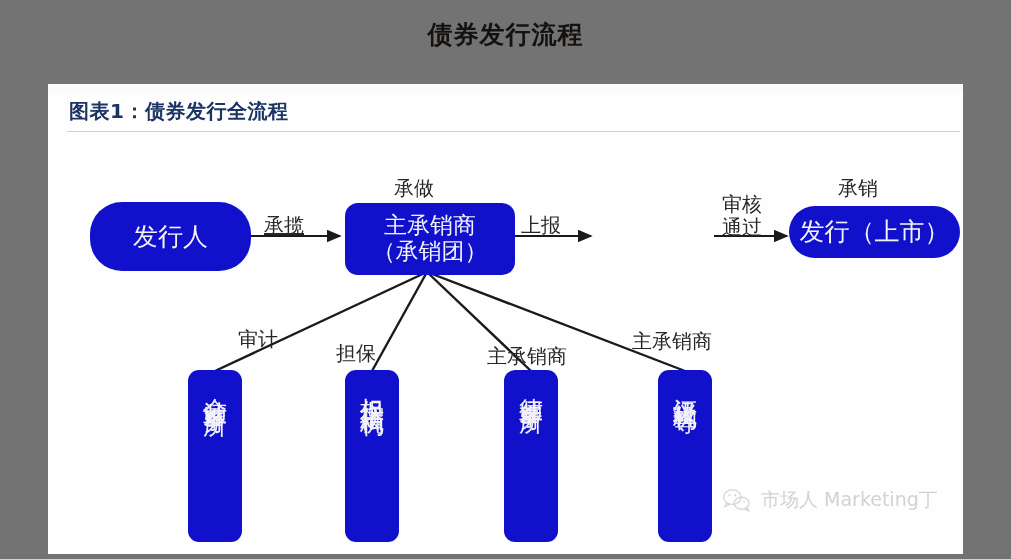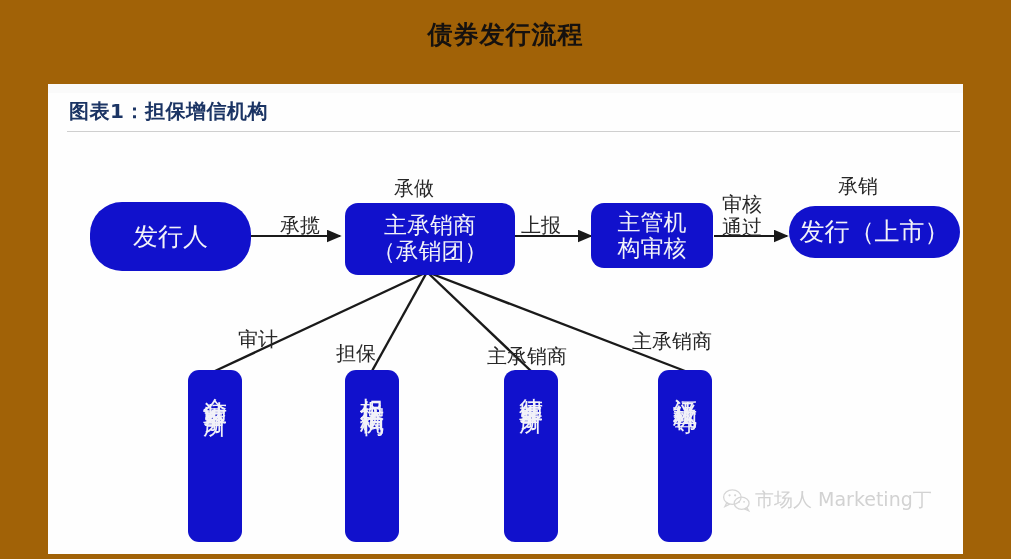--- a/index.html
+++ b/index.html
@@ -11,21 +11,21 @@
     width: 1011px;
     height: 559px;
     font-family: "Liberation Sans", "DejaVu Sans", sans-serif;
     overflow: hidden;
     position: relative;
   }
   #page {
     position: relative;
     width: 1011px;
     height: 559px;
-    background: #a16207;
+    background: #737373;
   }
 
   
   #page-title {
     position: absolute;
     left: 0;
     top: 18px;
     width: 1011px;
     text-align: center;
     font-size: 25px;
@@ -132,38 +132,38 @@
     text-align: center;
   }
 
   
   #watermark {
     position: absolute;
     left: 722px;
     top: 487px;
     display: flex;
     align-items: flex-start;
-    gap: 3px;
+    gap: 9px;
     color: #cfcfcf;
     font-size: 19px;
     font-family: "DejaVu Sans", "Liberation Sans", sans-serif;
     white-space: nowrap;
   }
   #watermark .wm-text { color: #d2d2d2; }
 </style>
 </head>
 <body>
 
 <div id="page">
 
   <div id="page-title">债券发行流程</div>
 
   <div id="figure-card">
     <div id="figure-card-top-tint"></div>
-    <div id="figure-header">图表1：担保增信机构</div>
+    <div id="figure-header">图表1：债券发行全流程</div>
     <div id="figure-rule"></div>
   </div>
 
   <svg id="diagram" viewBox="0 0 1011 559" xmlns="http://www.w3.org/2000/svg">
     <defs>
       <marker id="arrowhead" markerWidth="7" markerHeight="7" refX="6.2" refY="3" orient="auto">
         <polygon points="0 0, 7 3, 0 6" fill="#1a1a1a"></polygon>
       </marker>
     </defs>
 
@@ -181,24 +181,20 @@
 
   <div class="pbox h1" style="left:90px; top:202px; width:161px; height:69px;">
     <span>发行人</span>
   </div>
 
   <div class="pbox h2" style="left:345px; top:203px; width:170px; height:72px; white-space:pre-line;">
     <span>主承销商
 （承销团）</span>
   </div>
 
-  <div class="pbox h2" style="left:591px; top:203px; width:122px; height:65px; white-space:pre-line;">
-    <span>主管机
-构审核</span>
-  </div>
 
   <div class="pbox h1" style="left:789px; top:206px; width:171px; height:52px;">
     <span>发行（上市）</span>
   </div>
 
   <div class="vbox" style="left:188px; top:370px; width:54px; height:172px;">
     <span class="vtext">会计师事务所</span>
   </div>
 
   <div class="vbox" style="left:345px; top:370px; width:54px; height:172px;">
@@ -206,38 +202,38 @@
   </div>
 
   <div class="vbox" style="left:504px; top:370px; width:54px; height:172px;">
     <span class="vtext">律师事务所</span>
   </div>
 
   <div class="vbox" style="left:658px; top:370px; width:54px; height:172px;">
     <span class="vtext">评级机构等</span>
   </div>
 
-  <div class="elabel" style="left:280px; top:192px;">
+  <div class="elabel" style="left:264px; top:192px;text-decoration:underline;">
     <span>承揽</span>
   </div>
 
   <div class="elabel" style="left:394px; top:155px;">
     <span>承做</span>
   </div>
 
   <div class="elabel" style="left:521px; top:192px;">
     <span>上报</span>
   </div>
 
   <div class="elabel" style="left:722px; top:171px;">
     <span>审核
 通过</span>
   </div>
 
-  <div class="elabel" style="left:838px; top:155px;font-family:Liberation Mono, monospace;">
+  <div class="elabel" style="left:838px; top:155px;">
     <span>承销</span>
   </div>
 
   <div class="elabel" style="left:238px; top:306px;">
     <span>审计</span>
   </div>
 
   <div class="elabel" style="left:336px; top:320px;">
     <span>担保</span>
   </div>

